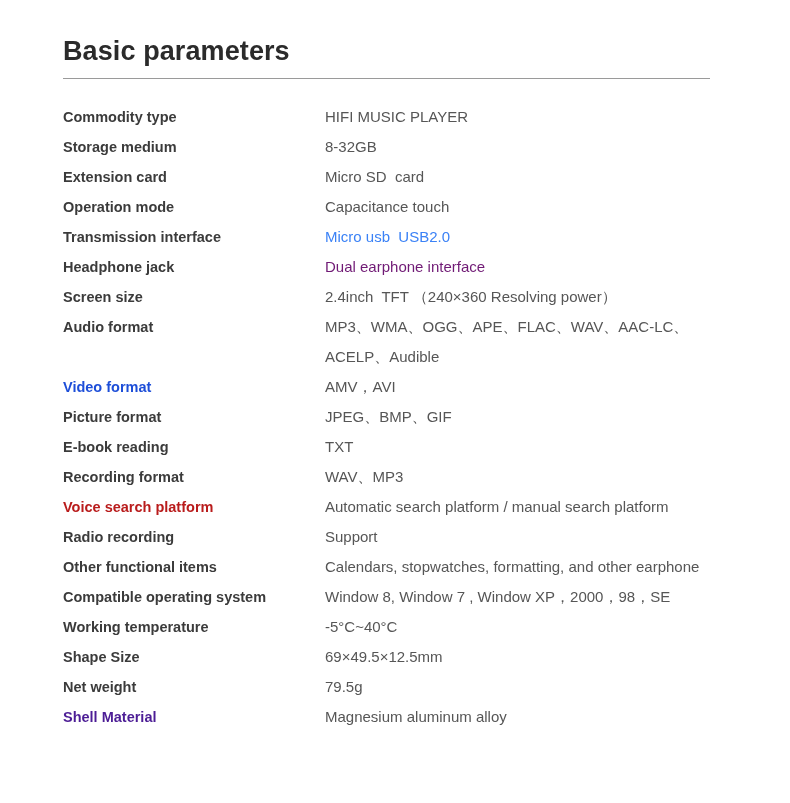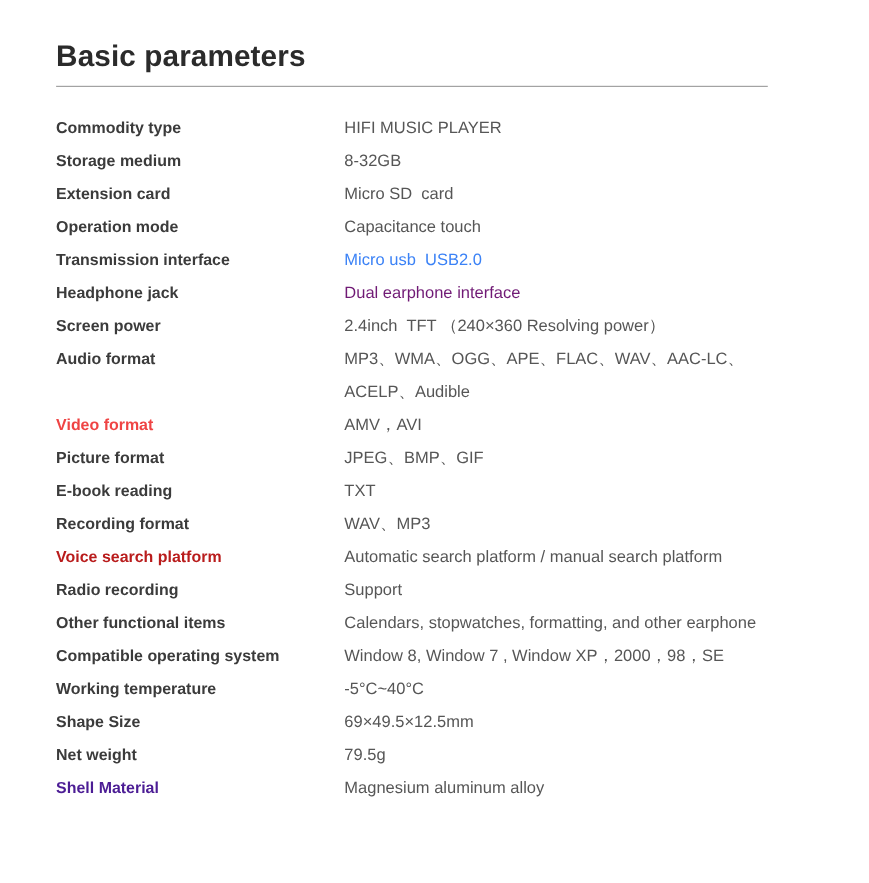--- a/index.html
+++ b/index.html
@@ -16,21 +16,21 @@
   }
   .page {
     position: relative;
     width: 790px;
     height: 803px;
     background: #ffffff;
     box-sizing: border-box;
   }
   .spec-sheet {
     position: absolute;
-    left: 51px;
+    left: 63px;
     top: 34px;
     width: 690px;
   }
   .sheet-title {
     font-size: 27px;
     font-weight: bold;
     color: #2b2b2b;
     letter-spacing: 0.1px;
     line-height: 34px;
     margin: 0;
@@ -106,29 +106,29 @@
           </tr>
           <tr>
             <td class="spec-label" style="color: rgb(59, 59, 59);">Transmission interface</td>
             <td class="spec-value" style="color: #3b82f6;">Micro usb  USB2.0</td>
           </tr>
           <tr>
             <td class="spec-label" style="color: rgb(59, 59, 59);">Headphone jack</td>
             <td class="spec-value" style="color: #701a75;">Dual earphone interface</td>
           </tr>
           <tr>
-            <td class="spec-label" style="color: rgb(59, 59, 59);">Screen power</td>
+            <td class="spec-label" style="color: rgb(59, 59, 59);">Screen size</td>
             <td class="spec-value" style="color: rgb(86, 86, 86);">2.4inch  TFT （240×360 Resolving power）</td>
           </tr>
           <tr>
             <td class="spec-label" style="color: rgb(59, 59, 59);">Audio format</td>
             <td class="spec-value" style="color: rgb(86, 86, 86);"><span class="vline">MP3、WMA、OGG、APE、FLAC、WAV、AAC-LC、</span><span class="vline">ACELP、Audible</span></td>
           </tr>
           <tr>
-            <td class="spec-label" style="color: #ef4444;">Video format</td>
+            <td class="spec-label" style="color: #1d4ed8;">Video format</td>
             <td class="spec-value" style="color: rgb(86, 86, 86);">AMV，AVI</td>
           </tr>
           <tr>
             <td class="spec-label" style="color: rgb(59, 59, 59);">Picture format</td>
             <td class="spec-value" style="color: rgb(86, 86, 86);">JPEG、BMP、GIF</td>
           </tr>
           <tr>
             <td class="spec-label" style="color: rgb(59, 59, 59);">E-book reading</td>
             <td class="spec-value" style="color: rgb(86, 86, 86);">TXT</td>
           </tr>

